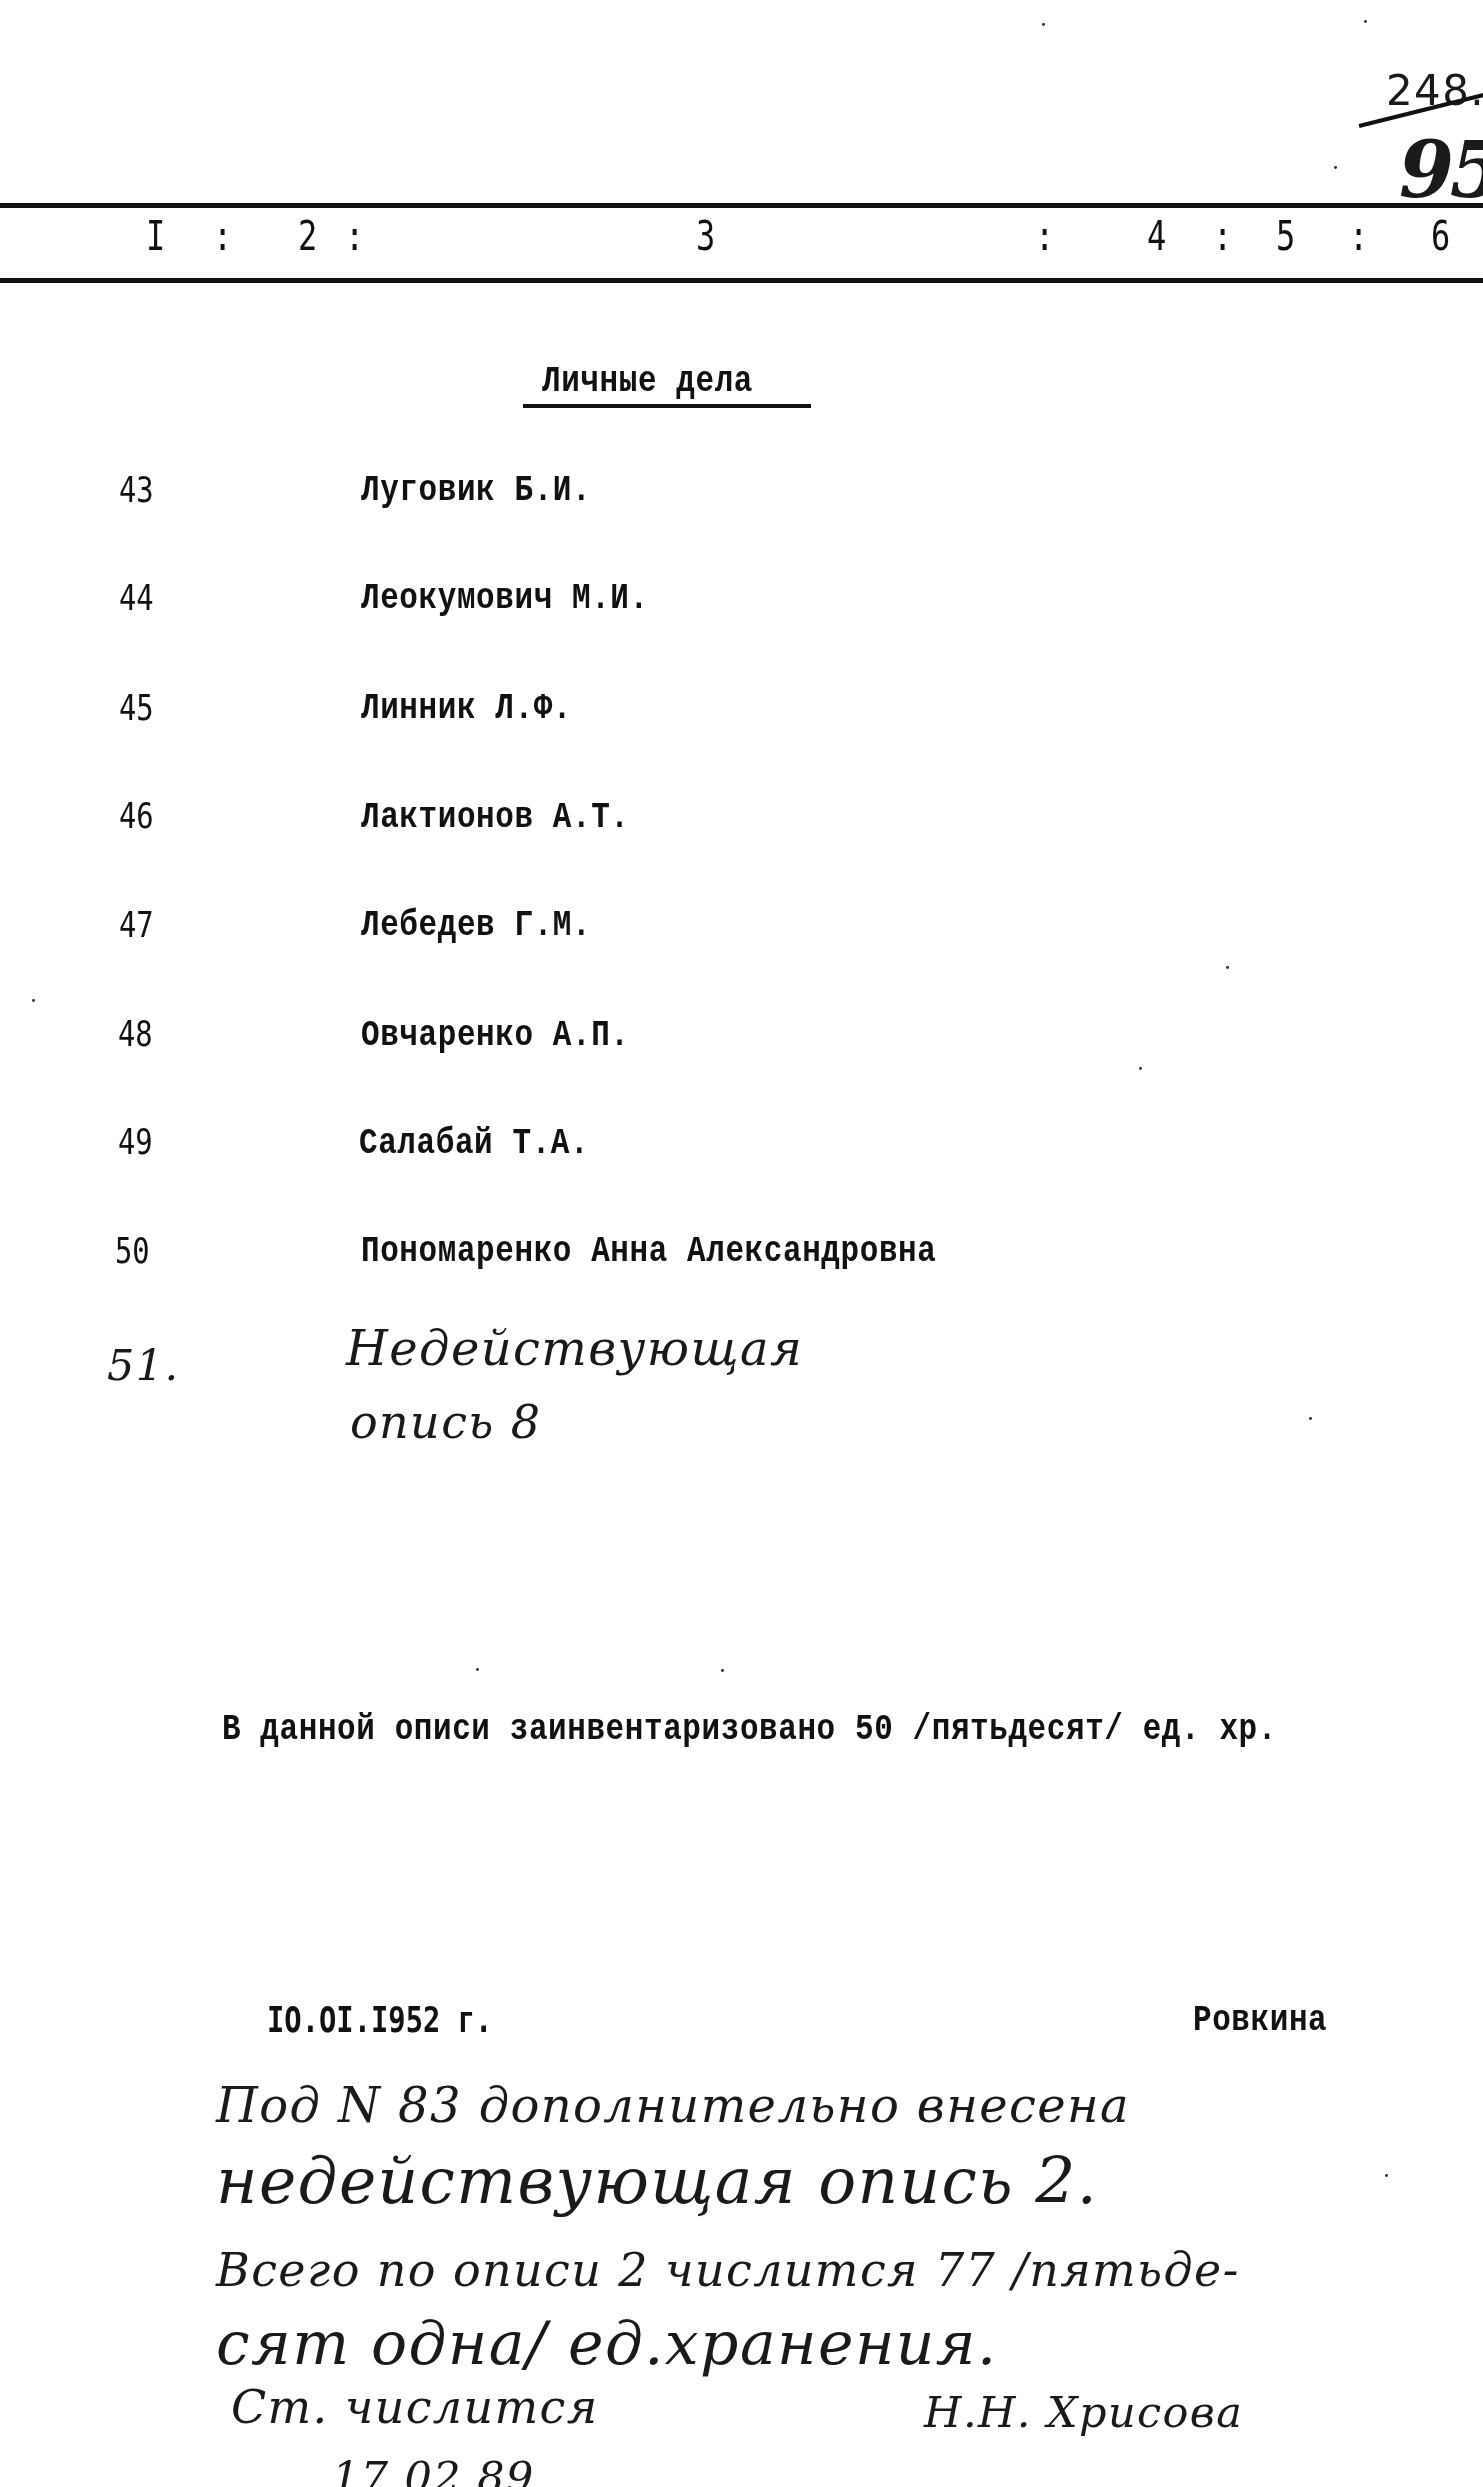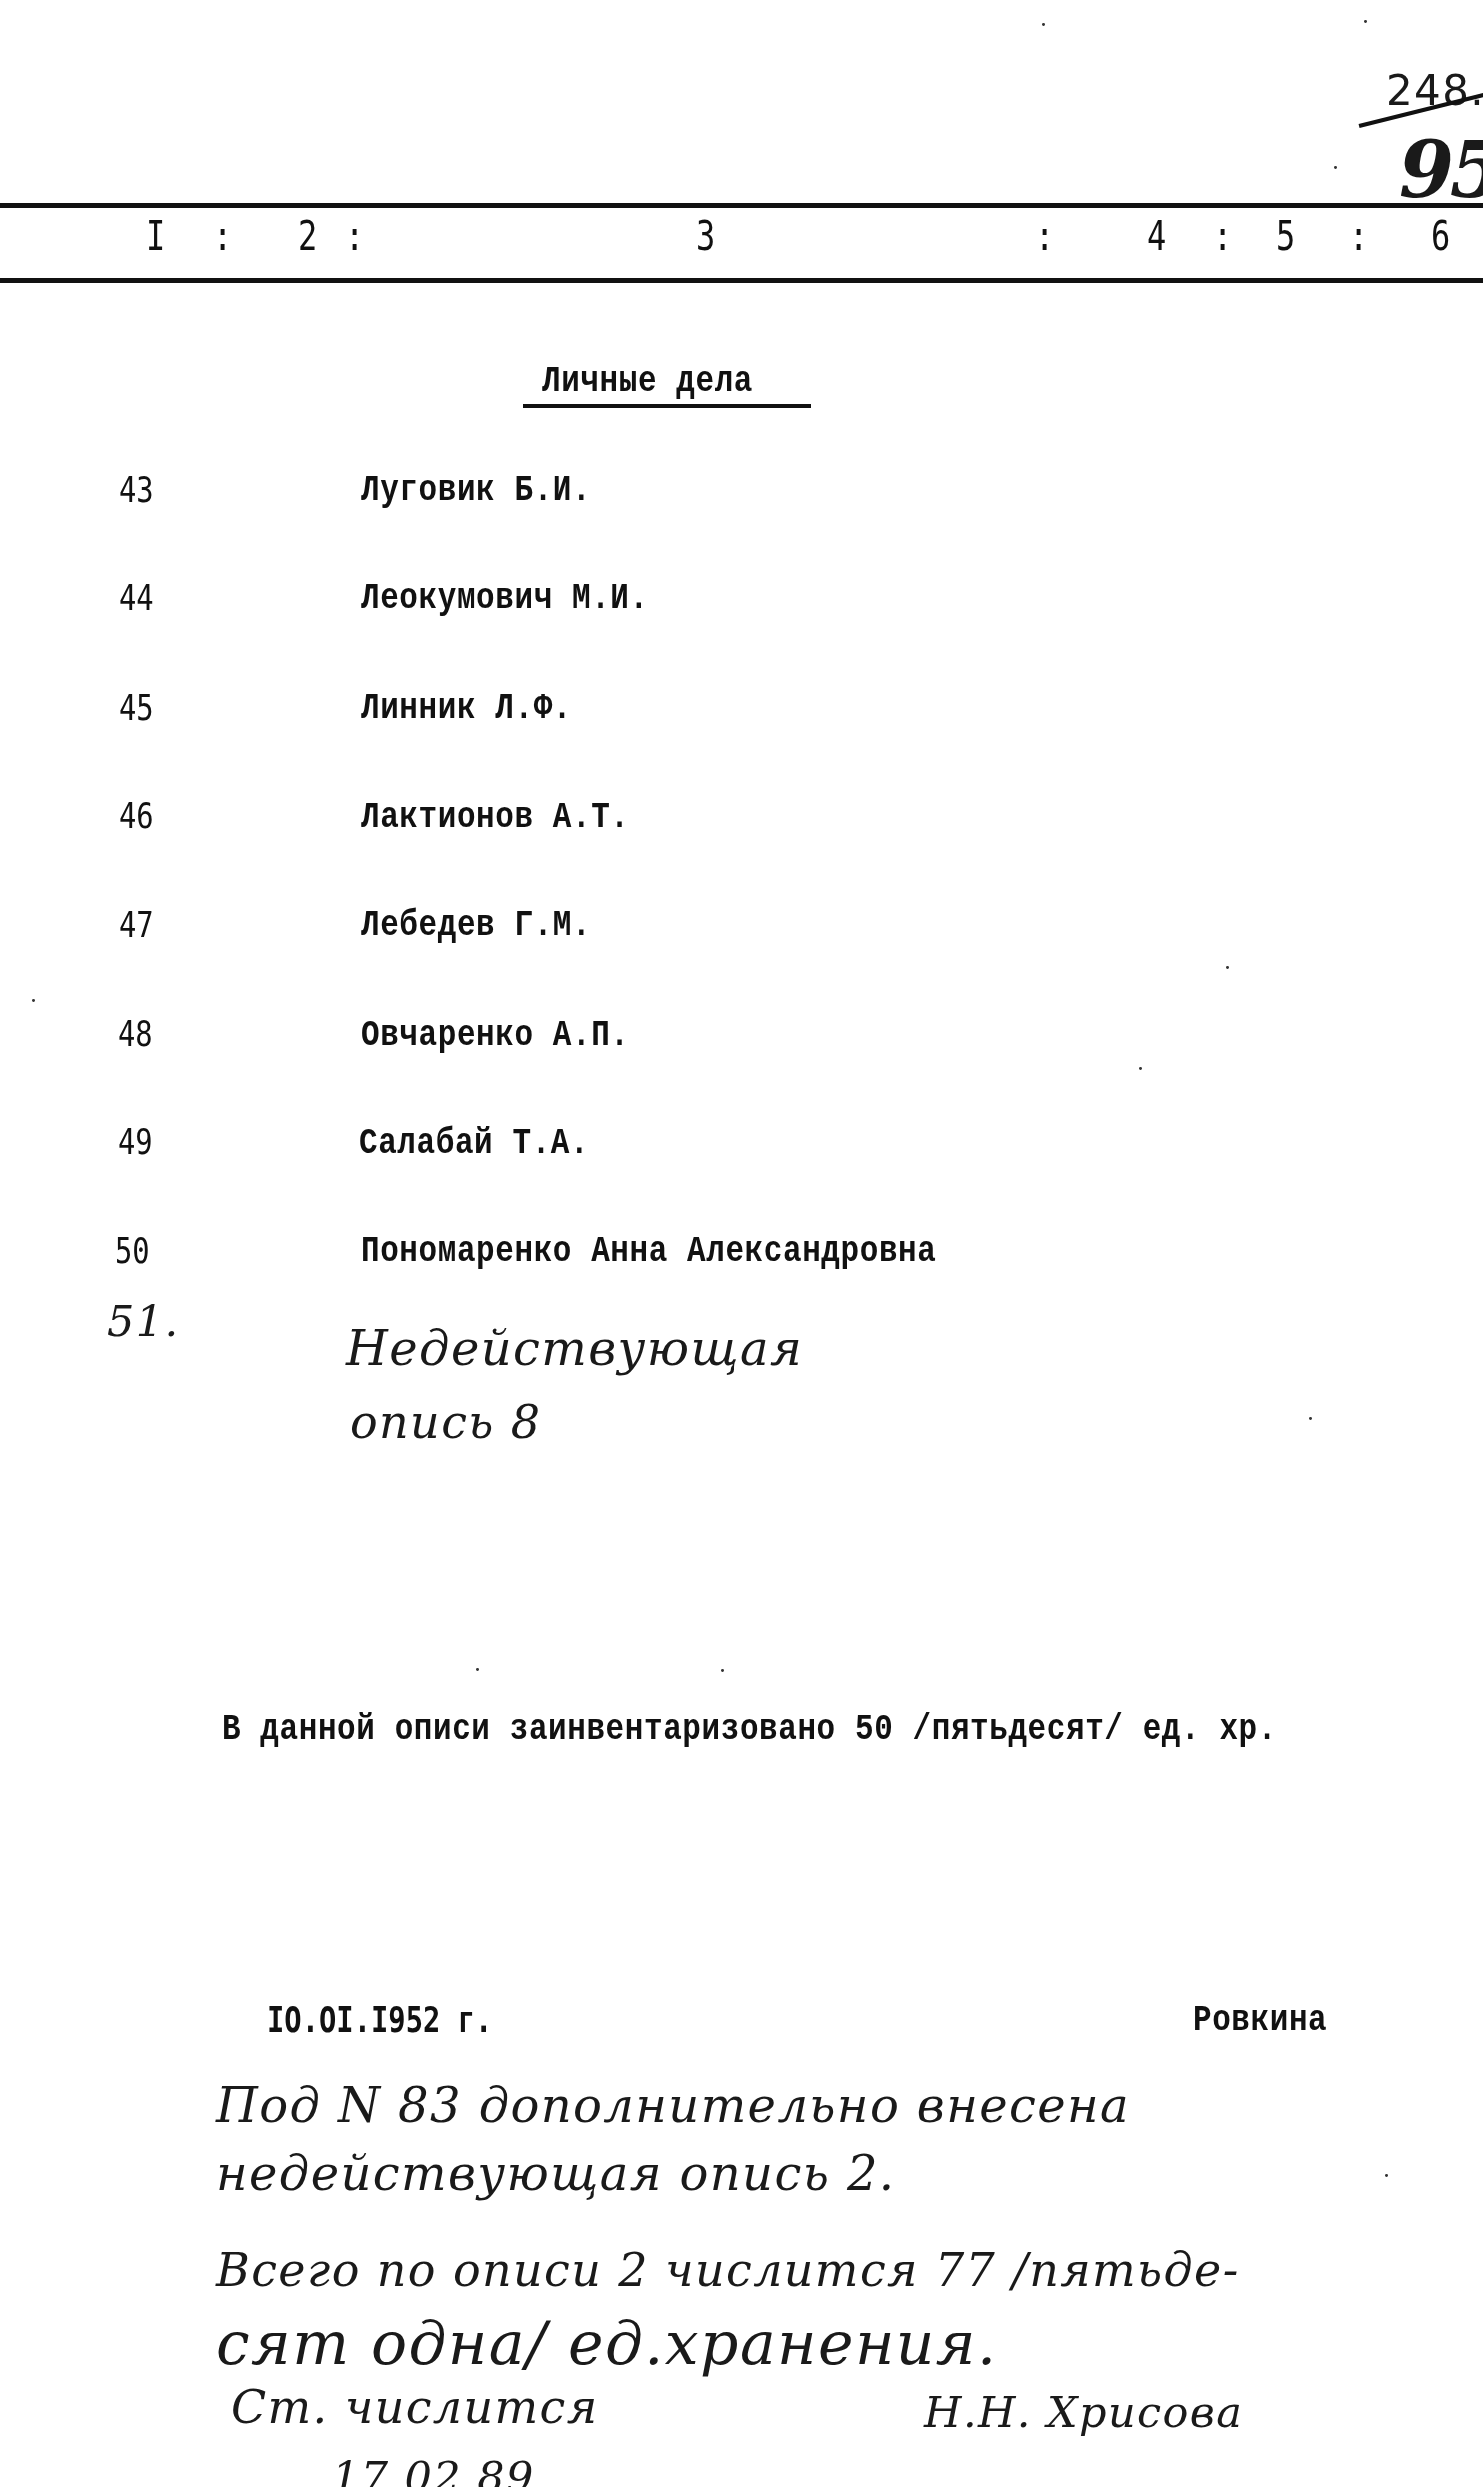--- a/index.html
+++ b/index.html
@@ -63,33 +63,33 @@
   <div class="abs typed" style="left:361px; top:1015px;">Овчаренко А.П.</div>
 
   <div class="abs num" style="left:118px; top:1121px;">49</div>
   <div class="abs typed" style="left:359px; top:1123px;">Салабай Т.А.</div>
 
   <div class="abs num" style="left:115px; top:1230px;">50</div>
   <div class="abs typed" style="left:361px; top:1231px;">Пономаренко Анна Александровна</div>
 </div>
 
 <div>
-  <div class="abs hand" style="left:107px; top:1296px; font-size:43px; font-style:italic;">51.</div>
+  <div class="abs hand" style="left:107px; top:1340px; font-size:43px; font-style:italic;">51.</div>
   <div class="abs hand" style="left:346px; top:1320px; font-size:48px;">Недействующая</div>
   <div class="abs hand" style="left:350px; top:1395px; font-size:46px;">опись 8</div>
 </div>
 
 <div class="abs typed" style="left:222px; top:1709px;">В данной описи заинвентаризовано 50 /пятьдесят/ ед. хр.</div>
 
 <div class="abs num" style="left:267px; top:1999px; font-weight:bold;">IO.OI.I952 г.</div>
 <div class="abs typed" style="left:1193px; top:2000px;">Ровкина</div>
 
 <div>
   <div class="abs hand" style="left:216px; top:2077px; font-size:48px;">Под N 83 дополнительно внесена</div>
-  <div class="abs hand" style="left:216px; top:2145px; font-size:48px;">недействующая опись 2.</div>
+  <div class="abs hand" style="left:216px; top:2145px; font-size:63px;">недействующая опись 2.</div>
   <div class="abs hand" style="left:216px; top:2243px; font-size:46px;">Всего по описи 2 числится 77 /пятьде-</div>
   <div class="abs hand" style="left:216px; top:2308px; font-size:60px;">сят одна/ ед.хранения.</div>
   <div class="abs hand" style="left:231px; top:2380px; font-size:46px;">Ст. числится</div>
   <div class="abs hand" style="left:924px; top:2387px; font-size:43px;">Н.Н. Хрисова</div>
   <div class="abs hand" style="left:332px; top:2452px; font-size:43px;">17.02.89</div>
 </div>
 
 <div class="speck" style="left:1364px; top:20px;"></div>
 <div class="speck" style="left:1334px; top:166px;"></div>
 <div class="speck" style="left:1042px; top:23px;"></div>

